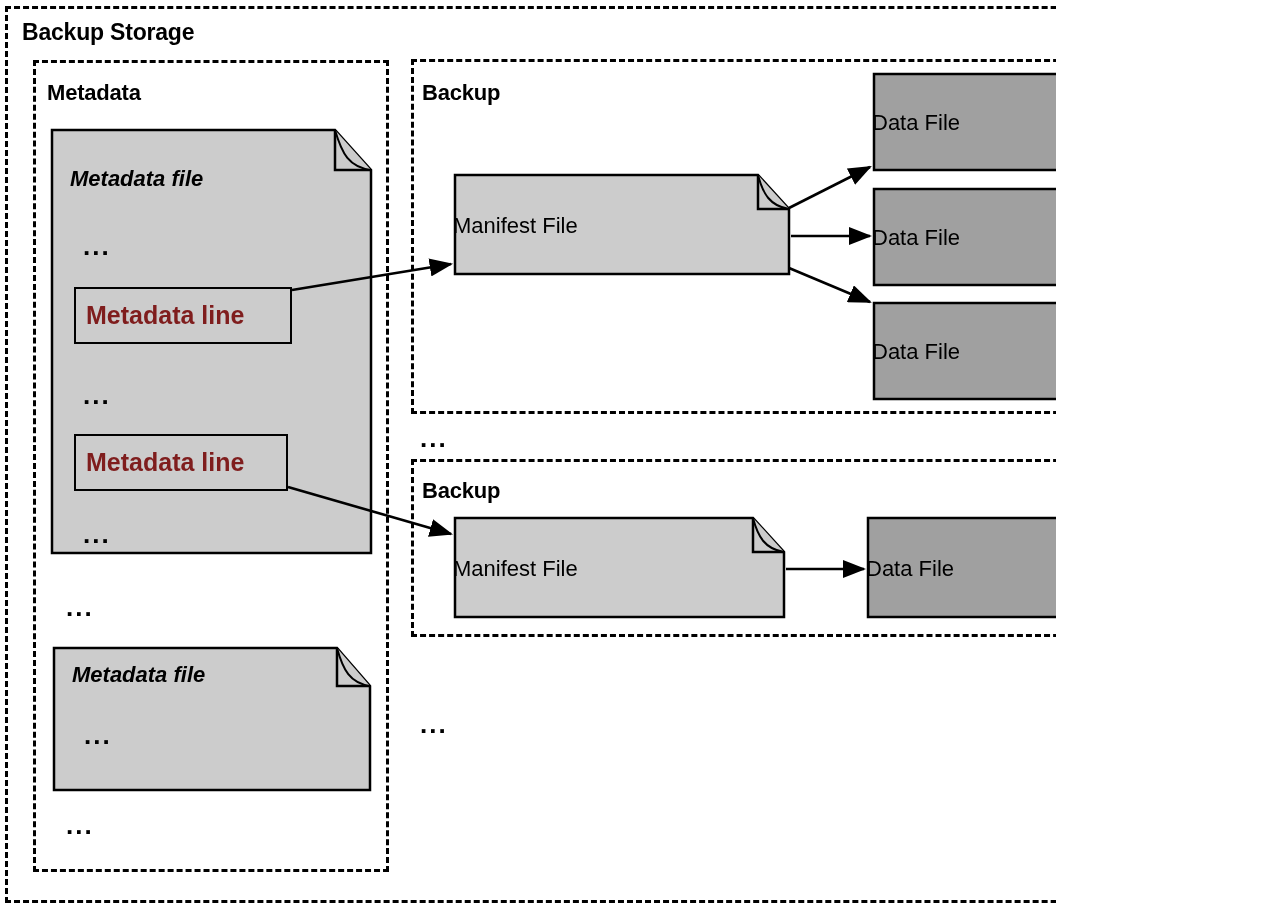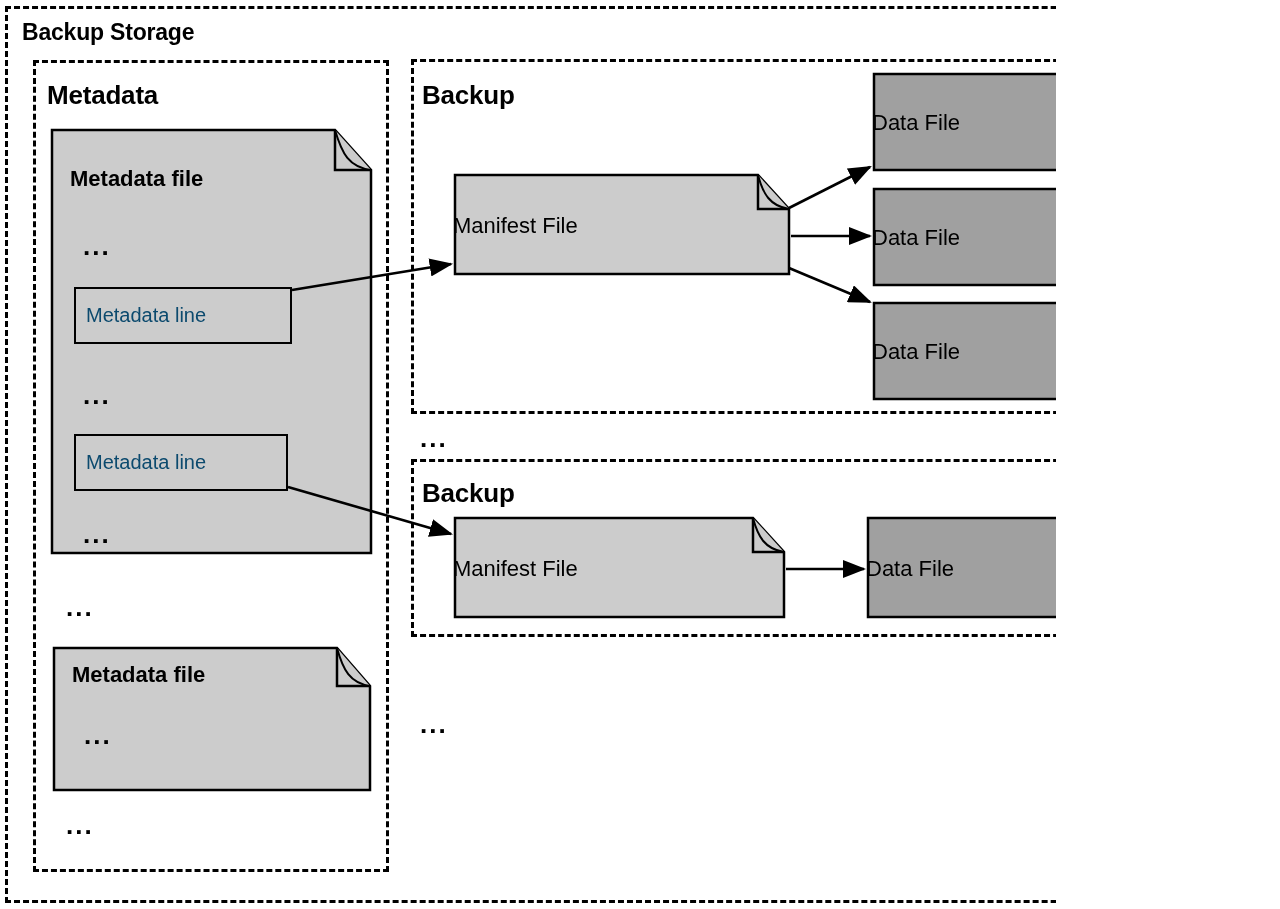--- a/index.html
+++ b/index.html
@@ -37,53 +37,54 @@
   .dashbox.inner { border-width: 3px; }
 
   .box-title {
     position: absolute;
     font-weight: bold;
     color: #000000;
     white-space: nowrap;
     letter-spacing: -0.2px;
   }
   .title-xl { font-size: 23px; }
-  .title-lg { font-size: 26px; }
+  .title-lg { font-size: 22px; }
 
   
   .filewrap {
     position: absolute;
   }
   .filewrap svg { display: block; overflow: visible; }
 
   .file-label {
     position: absolute;
     left: 0;
     width: 100%;
     color: #000000;
     white-space: nowrap;
     pointer-events: none;
   }
   .label-regular { font-size: 22px; font-weight: normal; }
-  .label-bold    { font-size: 22px; font-weight: bold; text-align: left; }
+  .label-bold    { font-size: 22px; font-weight: bold; text-align: left; font-style: italic; }
 
   
   .meta-line {
     position: absolute;
     border: 2.5px solid #000000;
     background: #cccccc;
     box-sizing: border-box;
     display: flex;
     align-items: center;
     padding-left: 10px;
   }
   .meta-line span {
-    font-size: 20px;
-    color: #0c4a6e;
-    white-space: nowrap;
+    font-size: 25px;
+    color: #7f1d1d;
+    white-space: nowrap;
+    font-weight: bold;
   }
 
   
   .ellipsis {
     position: absolute;
     font-size: 26px;
     font-weight: bold;
     color: #000000;
     letter-spacing: 2px;
     line-height: 1;

